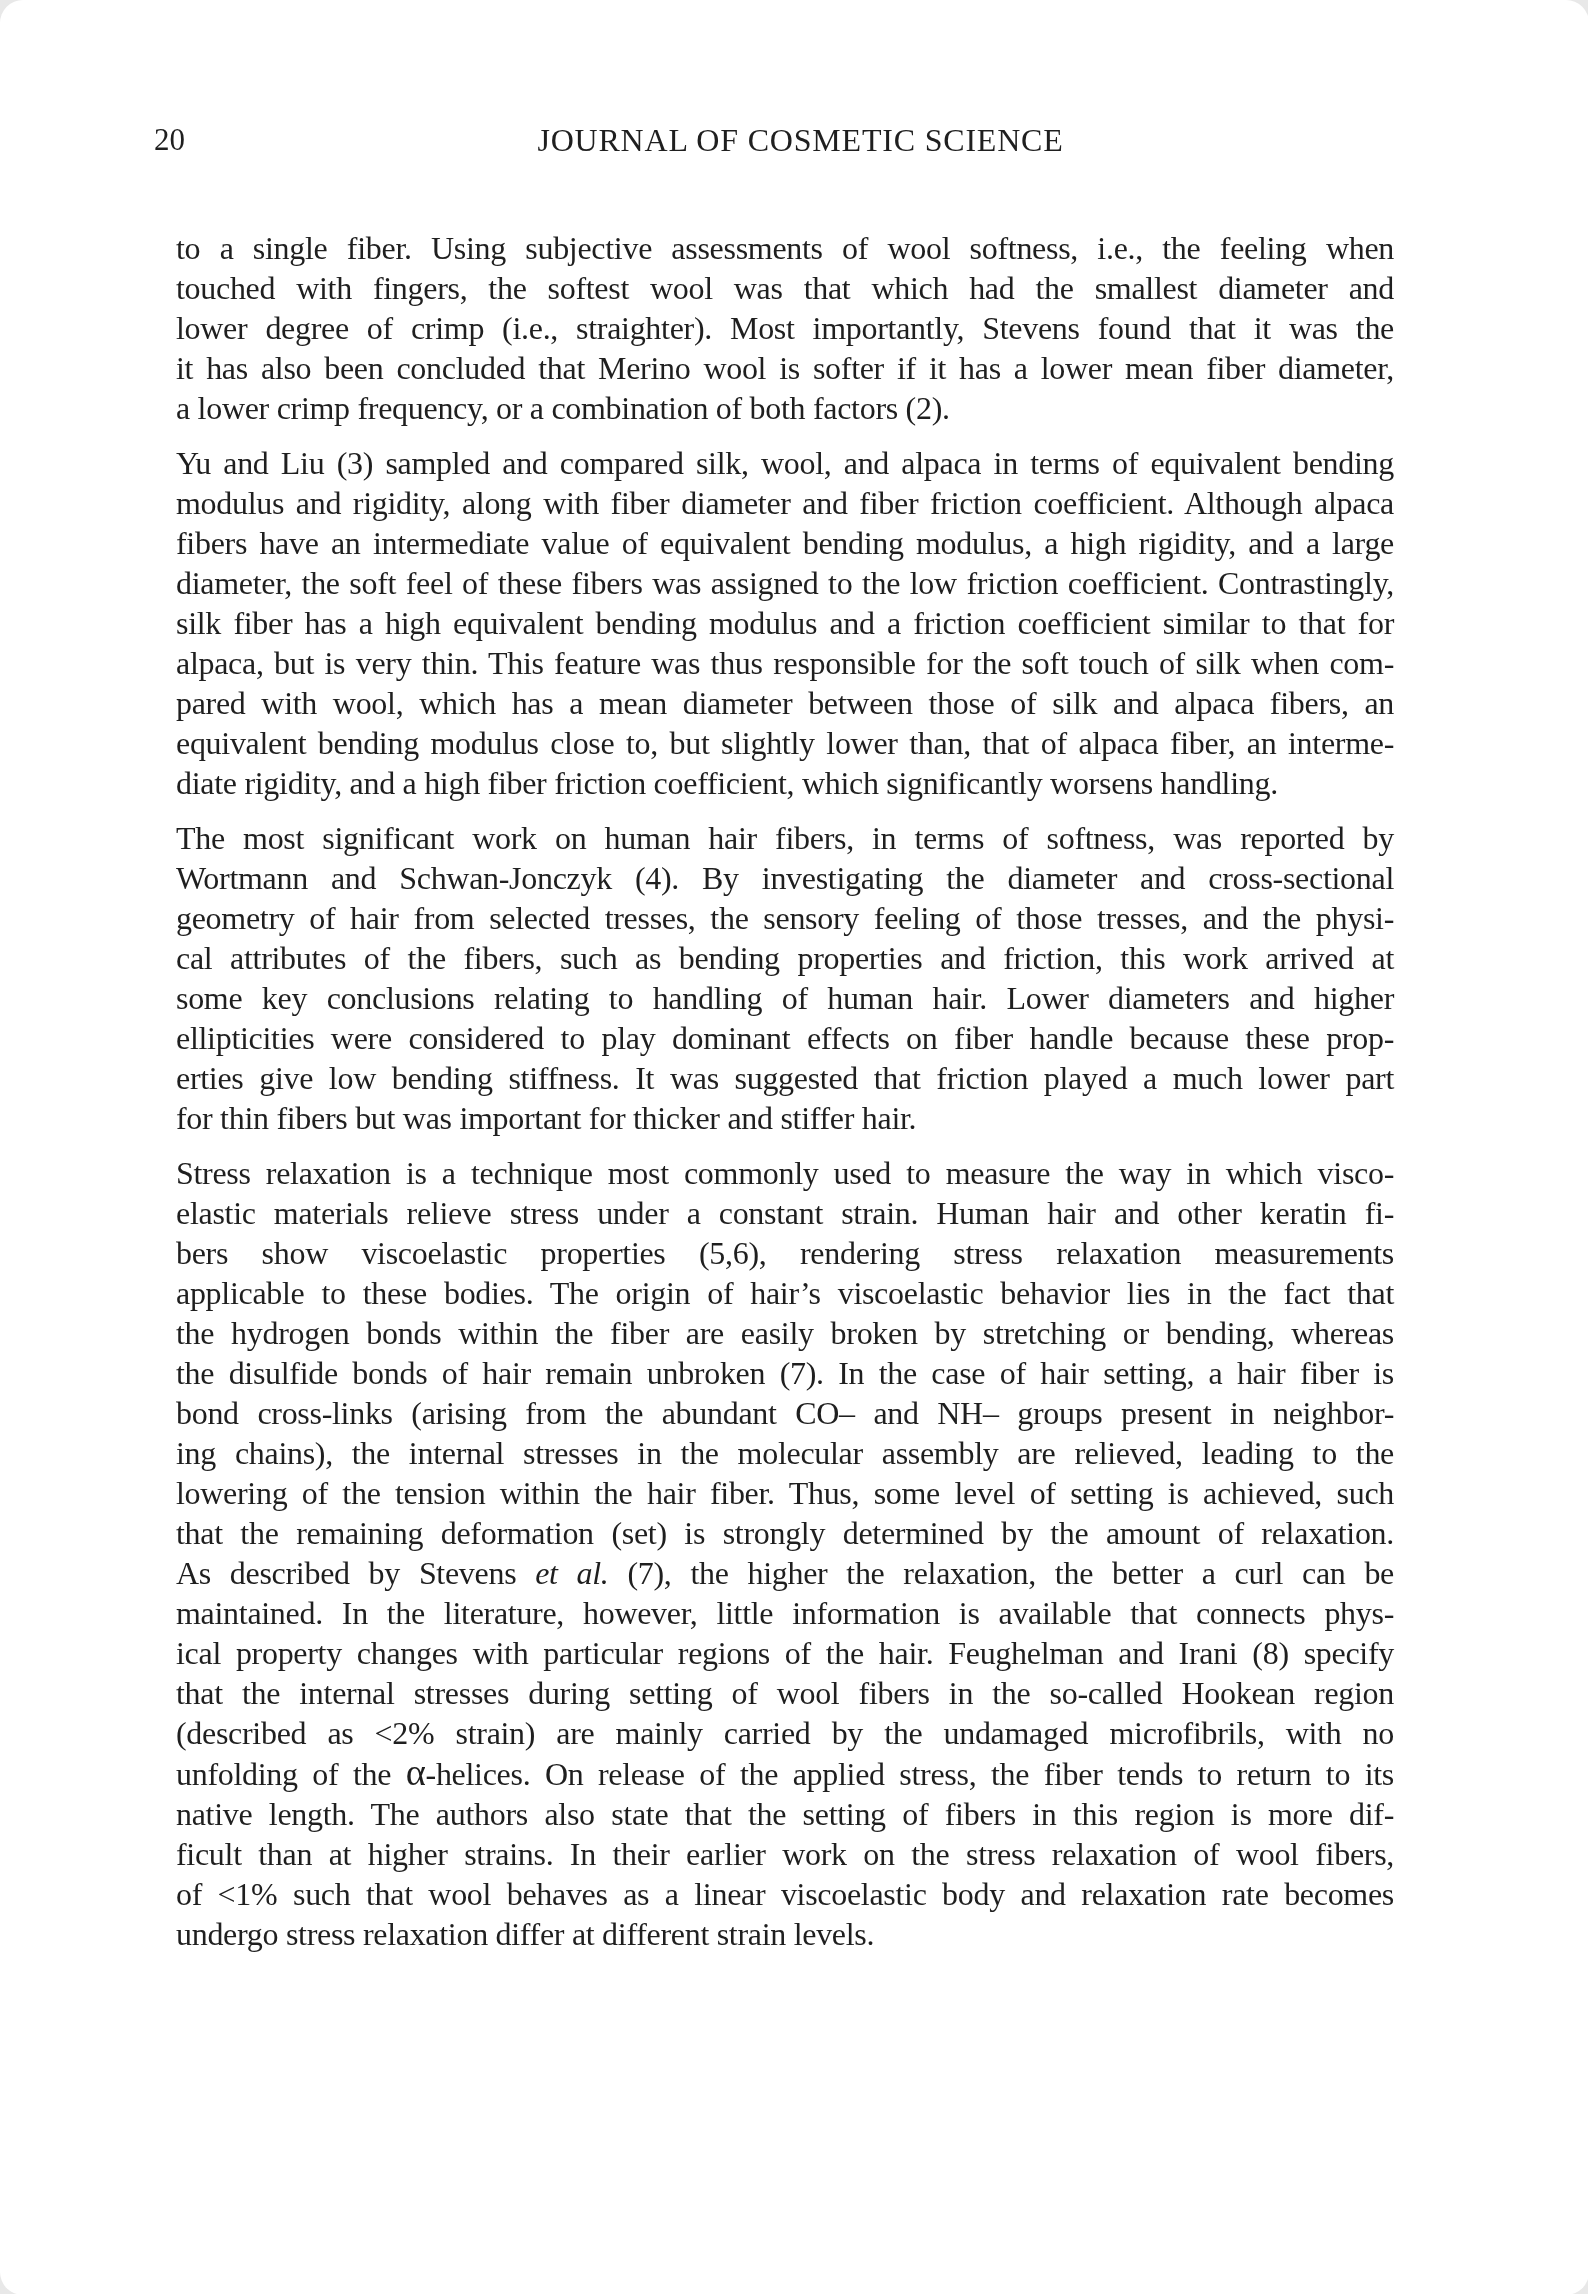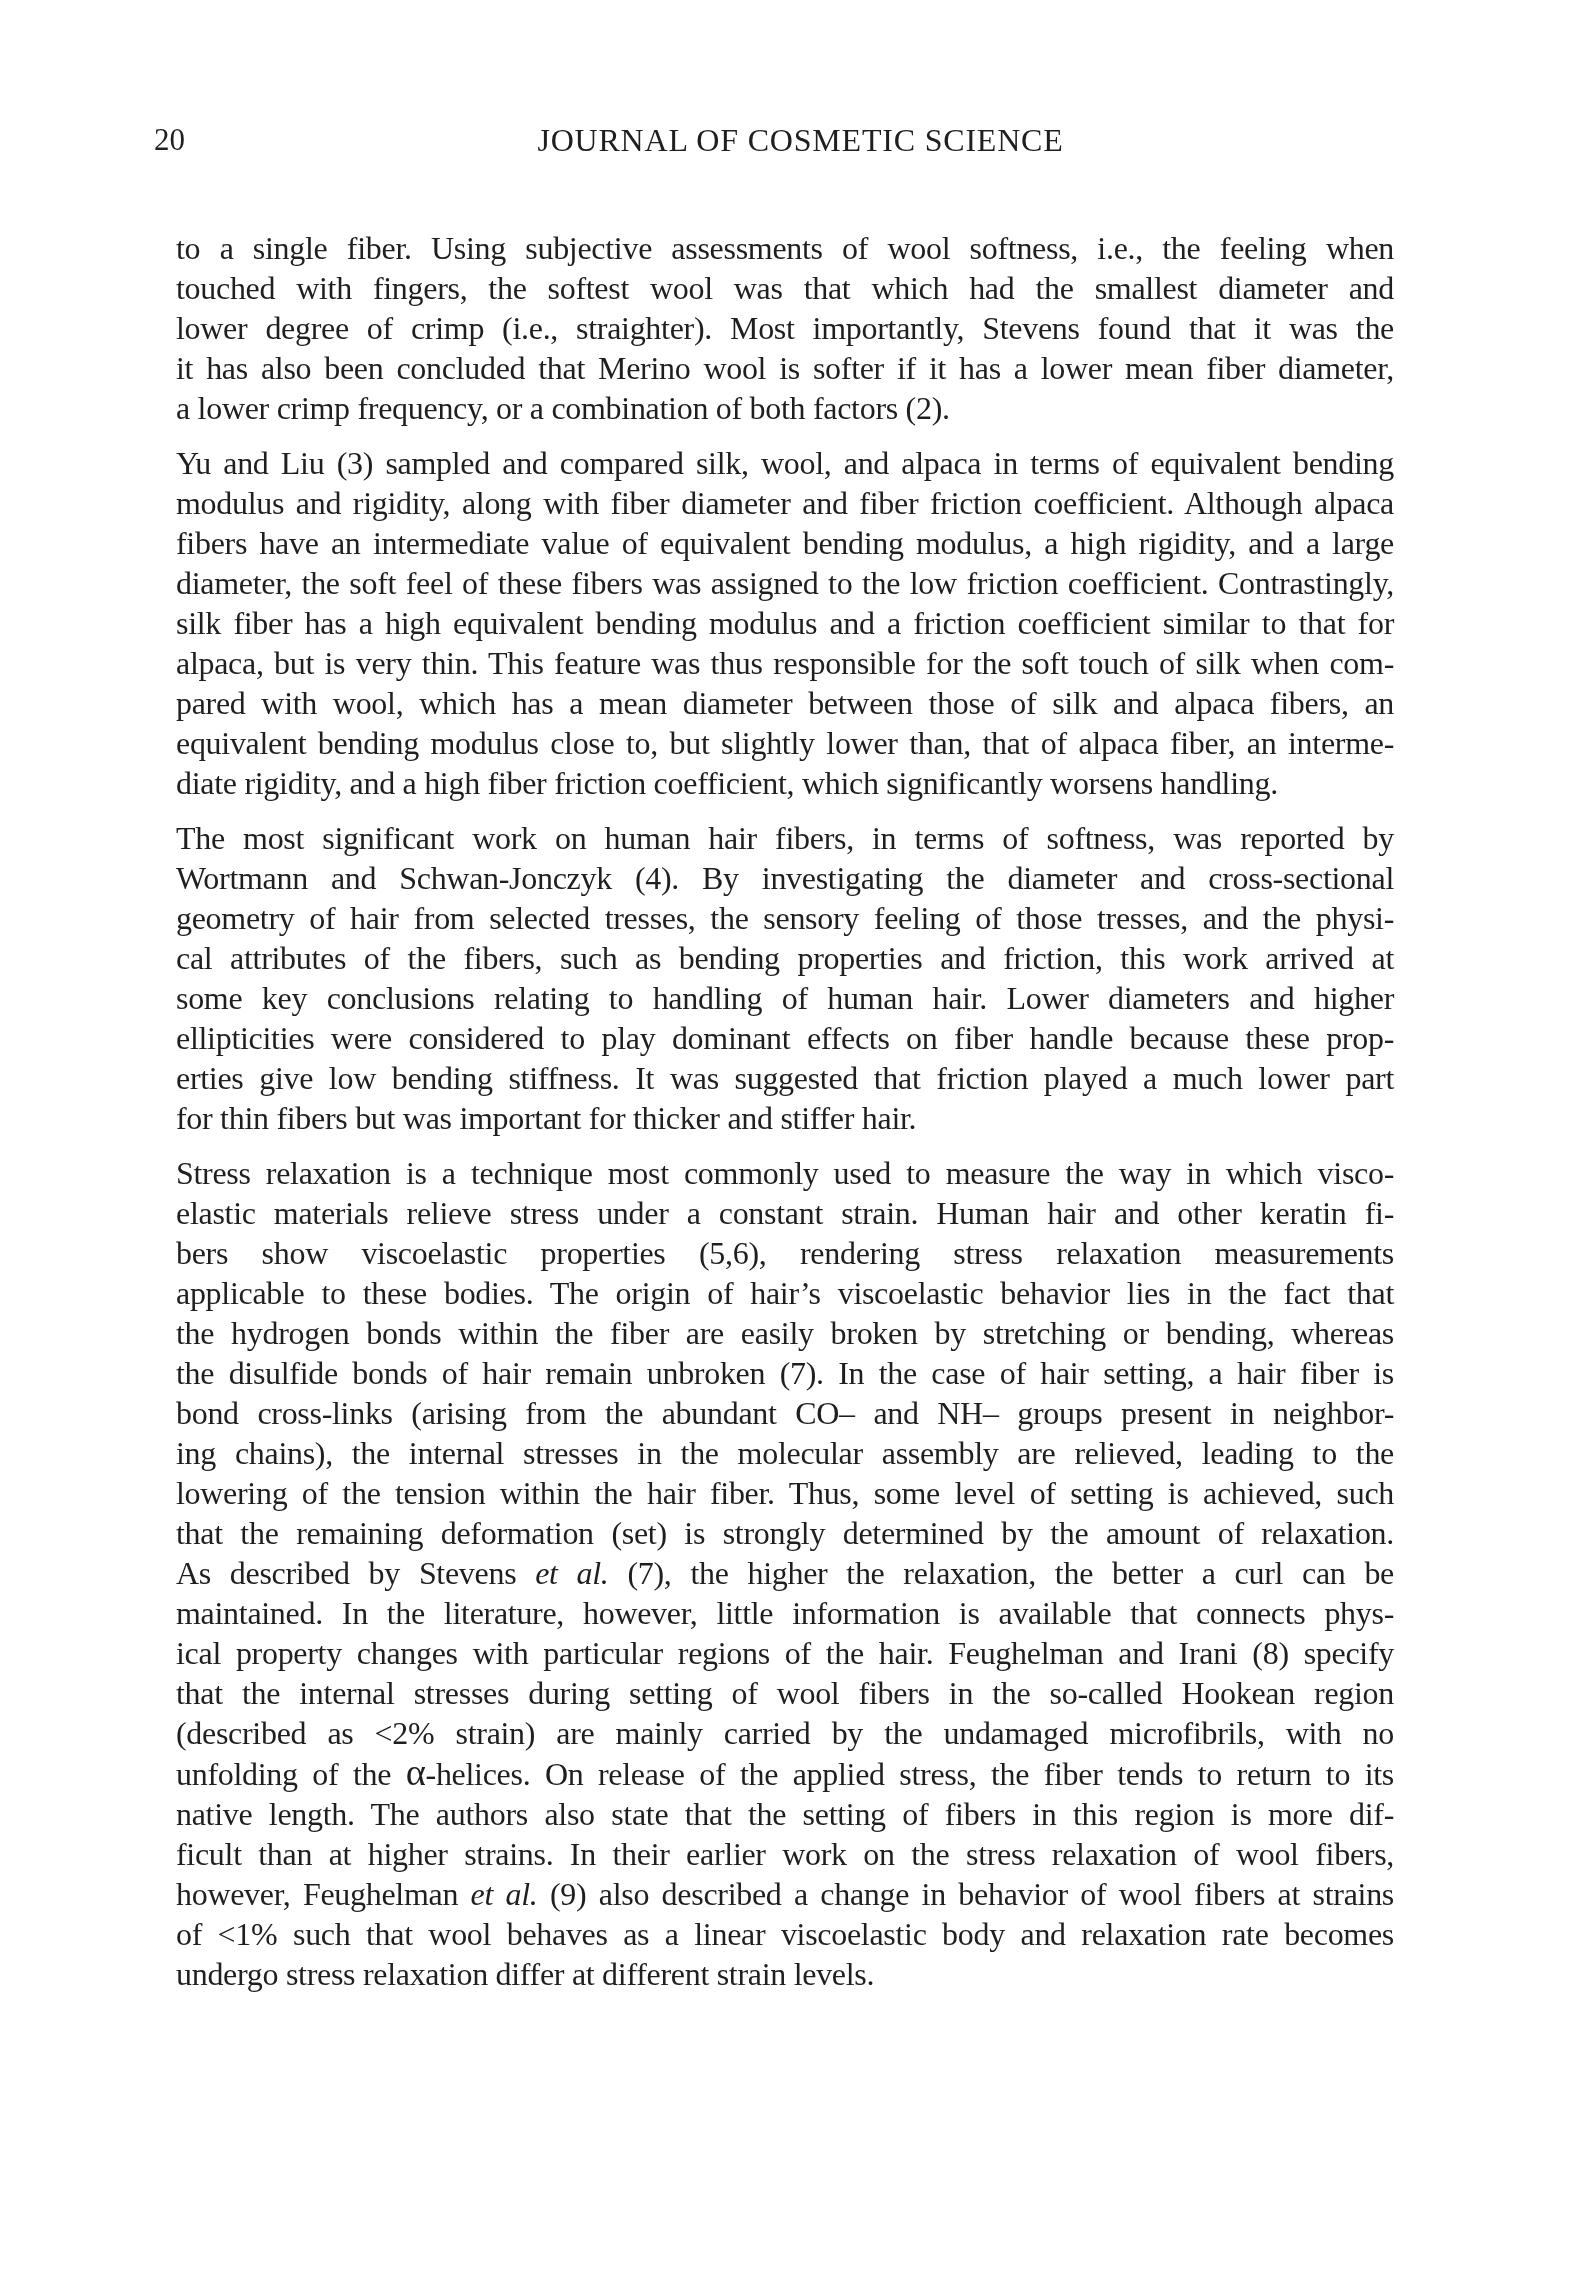--- a/index.html
+++ b/index.html
@@ -5,20 +5,21 @@
   html, body { margin: 0; padding: 0; background: #e8e8e8; }
   .page {
     position: relative;
     width: 1589px;
     height: 2295px;
     margin: 0 auto;
     background: #ffffff;
     font-family: "Liberation Serif", "DejaVu Serif", serif;
     color: #1f1f1f;
     overflow: hidden;
+    border-radius: 23px;
   }
   .page-header { position: absolute; top: 121px; left: 0; right: 0; height: 47px; }
   .page-number {
     position: absolute;
     left: 154px;
     top: 0;
     font-size: 31px;
     line-height: 38px;
   }
   .journal-title {
@@ -103,19 +104,18 @@
         <div class="line"><span>lowering of the tension within the hair fiber. Thus, some level of setting is achieved, such</span></div>
         <div class="line"><span>that the remaining deformation (set) is strongly determined by the amount of relaxation.</span></div>
         <div class="line"><span>As described by Stevens </span><span class="italic">et al.</span><span> (7), the higher the relaxation, the better a curl can be</span></div>
         <div class="line"><span>maintained. In the literature, however, little information is available that connects phys-</span></div>
         <div class="line"><span>ical property changes with particular regions of the hair. Feughelman and Irani (8) specify</span></div>
         <div class="line"><span>that the internal stresses during setting of wool fibers in the so-called Hookean region</span></div>
         <div class="line"><span>(described as &lt;2% strain) are mainly carried by the undamaged microfibrils, with no</span></div>
         <div class="line"><span>unfolding of the </span><span class="alpha">α</span><span>-helices. On release of the applied stress, the fiber tends to return to its</span></div>
         <div class="line"><span>native length. The authors also state that the setting of fibers in this region is more dif-</span></div>
         <div class="line"><span>ficult than at higher strains. In their earlier work on the stress relaxation of wool fibers,</span></div>
-        <div class="line"><span>however, Feughelman </span><span class="italic">et al.</span><span> (9) also described a change in behavior of wool fibers at strains</span></div>
         <div class="line"><span>of &lt;1% such that wool behaves as a linear viscoelastic body and relaxation rate becomes</span></div>
         <div class="line last"><span>undergo stress relaxation differ at different strain levels.</span></div>
       </div>
     </div>
 </div>
 
 
 </body></html>

